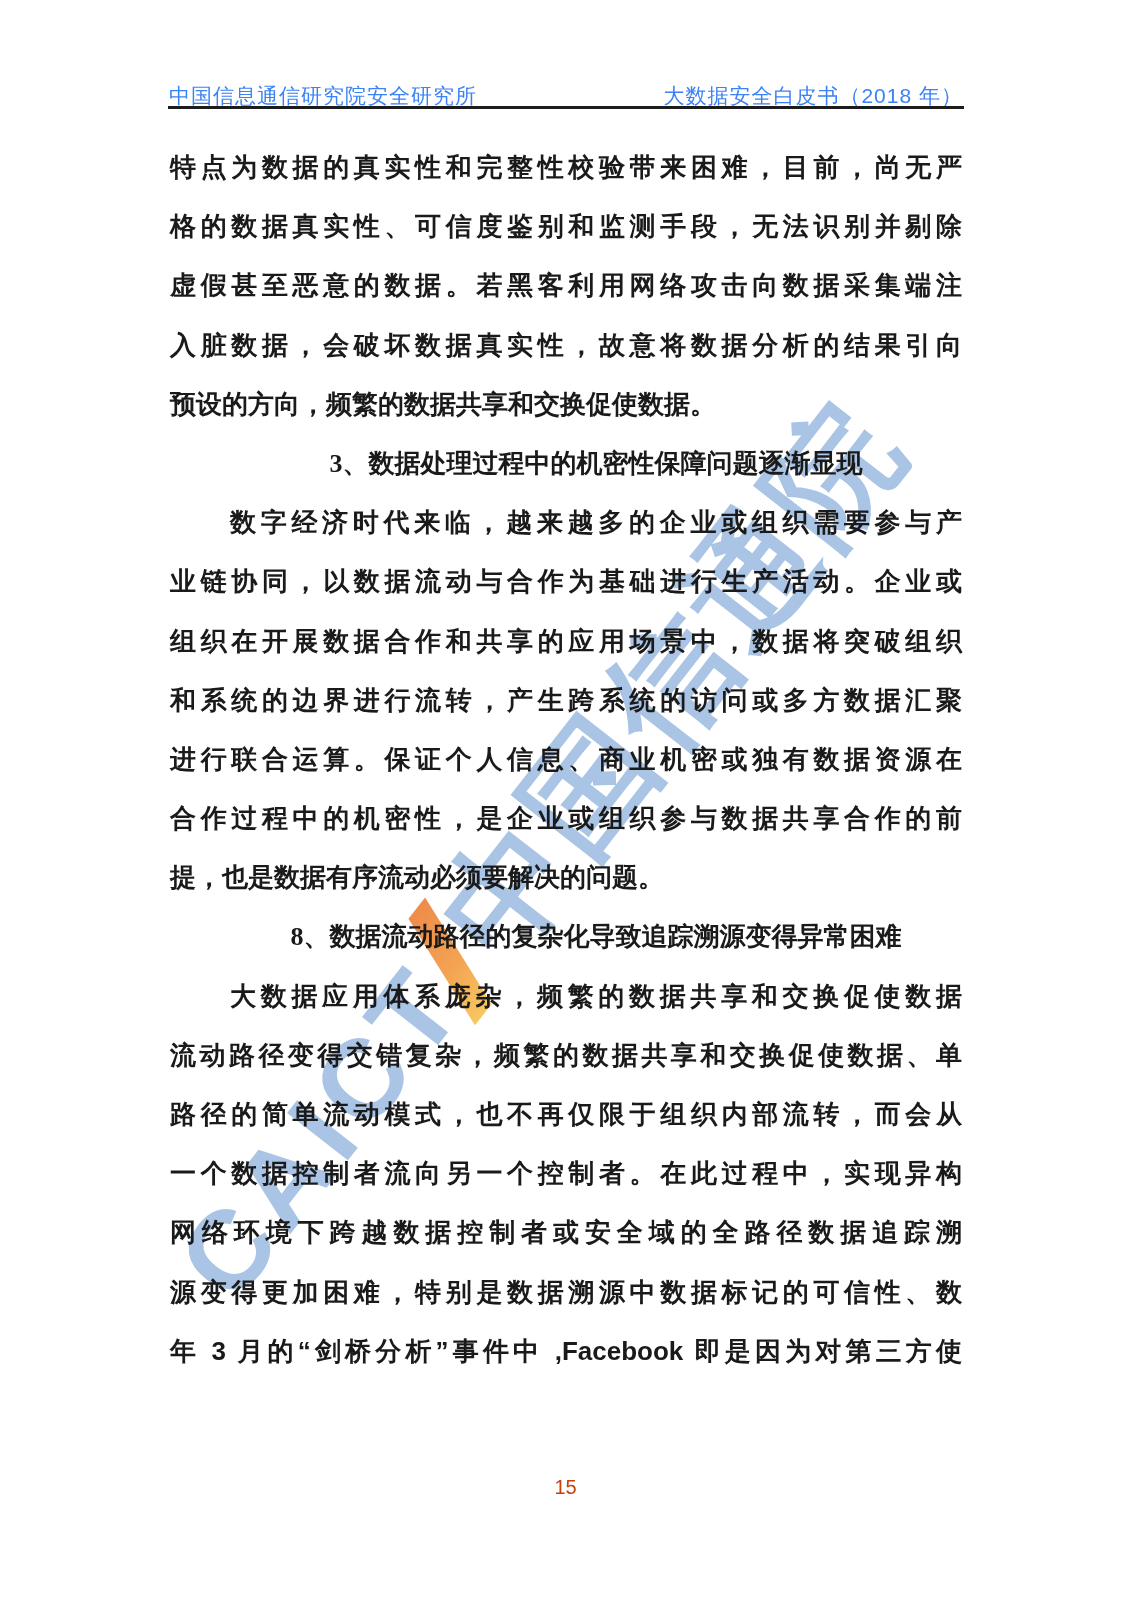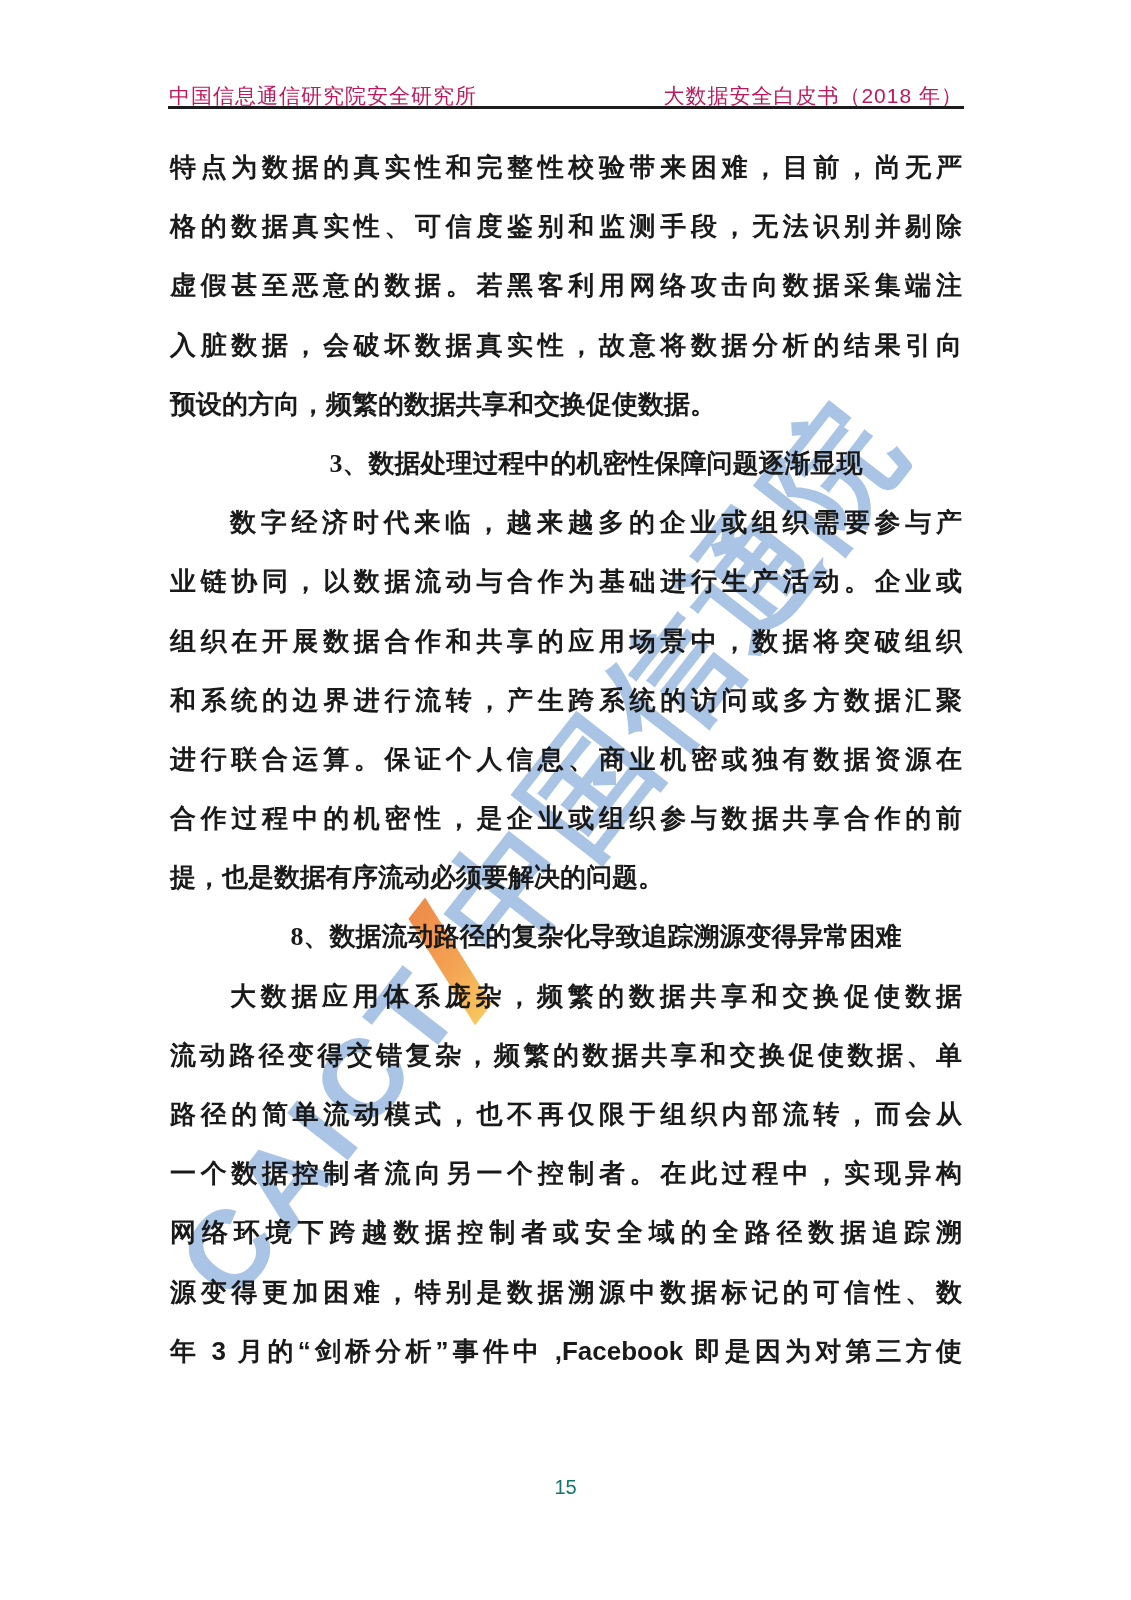--- a/index.html
+++ b/index.html
@@ -8,21 +8,21 @@
     width:1131px;height:1600px;
     background:#ffffff;
     overflow:hidden;
     font-family:"Liberation Sans", sans-serif;
     color:#1a1a1a;
   }
   
   .header{
     position:absolute;left:169px;top:82px;width:794px;
     display:flex;justify-content:space-between;align-items:flex-end;
-    font-size:21px;color:#be185d;letter-spacing:1px;
+    font-size:21px;color:#3b82f6;letter-spacing:1px;
     z-index:2;
   }
   .header-rule{
     position:absolute;left:168px;top:106px;width:796px;height:2.5px;
     background:#1c1c1c;z-index:2;
   }
   
   .watermark{
     position:absolute;left:540px;top:852px;
     transform:translate(-50%,-50%) rotate(-52deg);
@@ -60,21 +60,21 @@
   }
   .line.ind{text-indent:60px;}
   .line.heading{
     font-family:"Liberation Serif", serif;
     font-weight:600;
     text-align:center;
   }
   
   .page-number{
     position:absolute;left:0;top:1476px;width:100%;
-    text-align:center;font-size:20px;color:#0f766e;z-index:2;
+    text-align:center;font-size:20px;color:#c2410c;z-index:2;
   }
 </style>
 </head>
 <body>
 
 <div class="page">
 
   <div class="header">
     <span>中国信息通信研究院安全研究所</span>
     <span>大数据安全白皮书（2018 年）</span>

